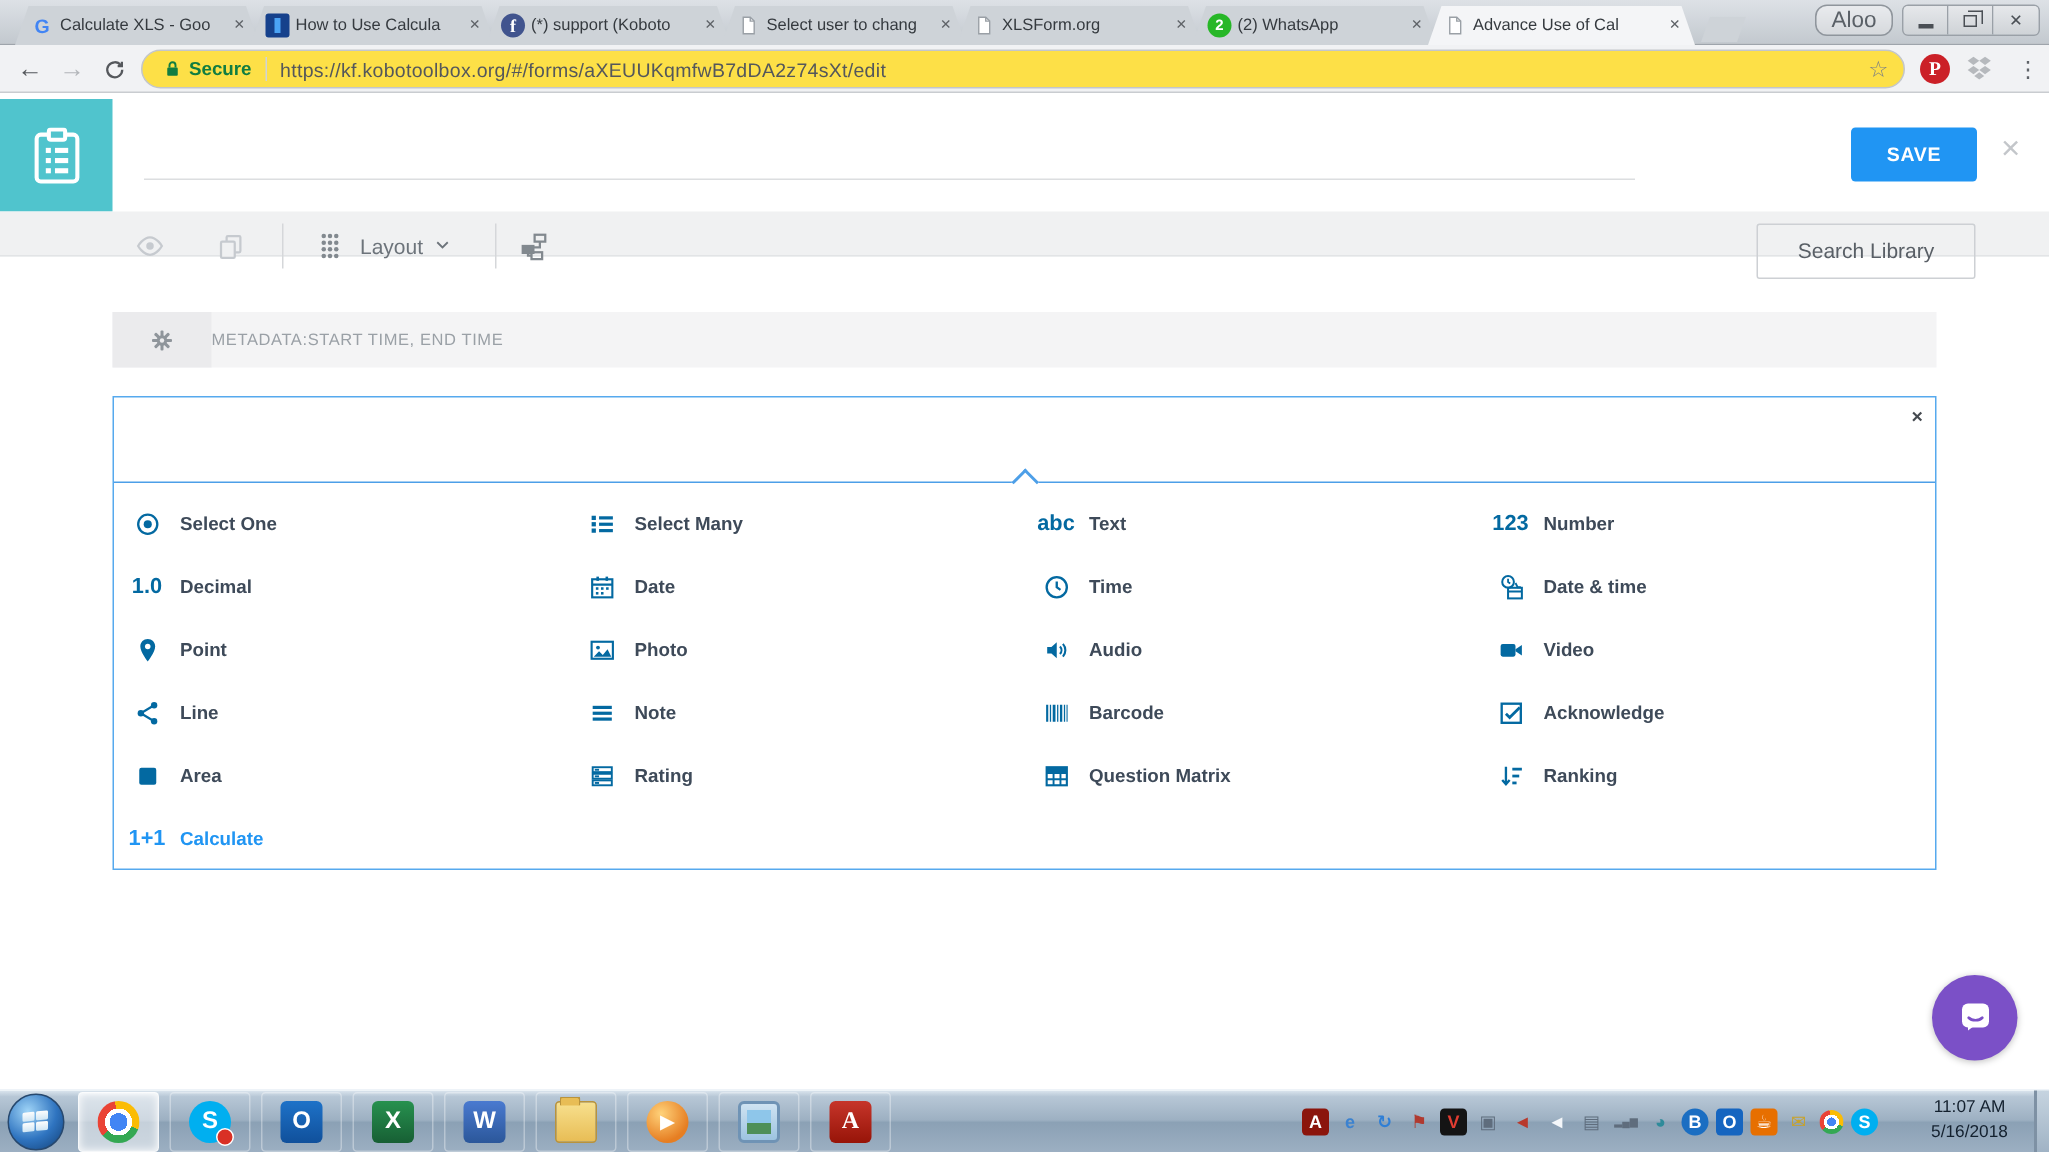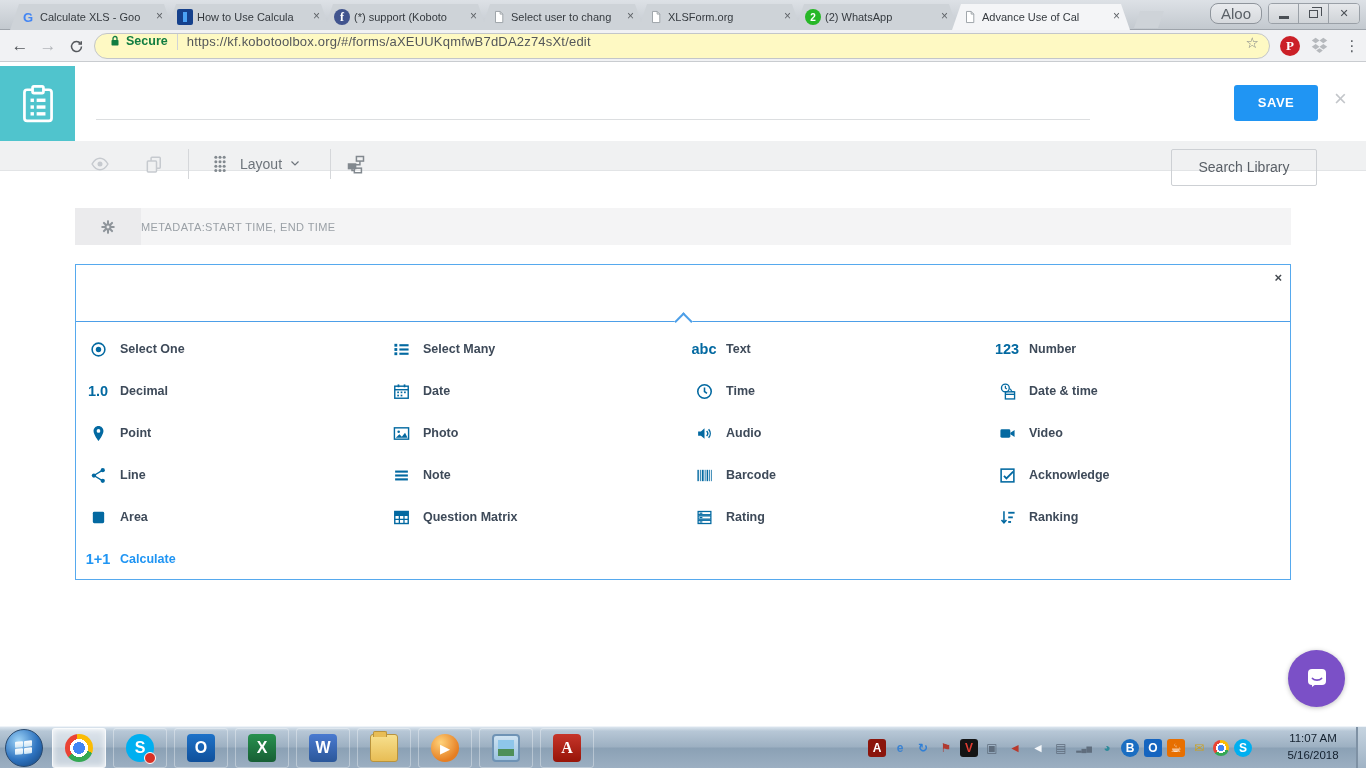--- a/index.html
+++ b/index.html
@@ -39,22 +39,22 @@
   .restore-glyph{width:9px;height:8px;border:1.5px solid #4a4f55;position:relative}
   .restore-glyph::before{content:"";position:absolute;left:2px;top:-4px;width:9px;height:8px;border:1.5px solid #4a4f55;border-bottom:none;border-left:none}
 
   
   .navbar{position:absolute;left:0;top:30px;width:1366px;height:32px;background:#f1f2f4;border-bottom:1px solid #c9ccd0}
   .nav-ic{position:absolute;top:0;height:32px;display:flex;align-items:center;justify-content:center;font-size:17px;color:#55585c}
   .nav-back{left:6px;width:28px}
   .nav-fwd{left:34px;width:28px;color:#b3b6ba}
   .nav-reload{left:62px;width:28px}
   .nav-reload svg{width:15px;height:15px}
-  .omnibox{position:absolute;left:94px;top:3px;width:1176px;height:26px;background:#fef9c3;border:1px solid #c3c6ca;
-    border-radius:13px;display:flex;align-items:flex-start;padding:0 10px;font-size:13px}
+  .omnibox{position:absolute;left:94px;top:3px;width:1176px;height:26px;background:#fde047;border:1px solid #c3c6ca;
+    border-radius:13px;display:flex;align-items:center;padding:0 10px;font-size:13px}
   .lock-ic{width:12px;height:14px;margin:0 5px 0 4px}
   .secure-label{color:#117d41;font-weight:bold;font-size:12.5px;margin-right:9px}
   .omni-divider{width:1px;height:16px;background:#d0d3d7;margin-right:9px}
   .url-text{color:#54575b;font-size:13px;letter-spacing:.2px}
   .omni-star{margin-left:auto;color:#7b7f84;font-size:15px}
   .ext-pinterest{position:absolute;left:1280px;top:6px;width:20px;height:20px;border-radius:50%;background:#cb2027;
     color:#fff;font-weight:bold;font-size:13px;text-align:center;line-height:20px;font-family:"Liberation Serif",serif}
   .ext-dropbox{position:absolute;left:1310px;top:7px}
   .menu-dots{position:absolute;left:1342px;top:0;height:32px;width:20px;display:flex;align-items:center;justify-content:center;
     color:#5f6368;font-size:15px;letter-spacing:0}
@@ -516,43 +516,43 @@
             <span class="qicon">
               <svg viewBox="0 0 24 24">
                 <rect x="4" y="4" width="16" height="16" rx="2" fill="currentColor"></rect>
               </svg>
             </span>
             <span class="qlabel">Area</span>
           </div>
           <div class="qtype">
             <span class="qicon">
               <svg viewBox="0 0 24 24">
-                <rect x="2.5" y="3.5" width="19" height="17" fill="none" stroke="currentColor" stroke-width="2"></rect>
-                <path d="M2.5 9h19M2.5 14.8h19M9 3.5v17M15.5 3.5v17" stroke="currentColor" stroke-width="1.8"></path>
-                <rect x="2.5" y="3.5" width="19" height="5.5" fill="currentColor"></rect>
-              </svg>
-            </span>
-            <span class="qlabel">Question Matrix</span>
-          </div>
-          <div class="qtype">
-            <span class="qicon">
-              <svg viewBox="0 0 24 24">
                 <g fill="none" stroke="currentColor" stroke-width="1.8">
                   <rect x="3" y="3.5" width="18" height="4.6"></rect>
                   <rect x="3" y="9.7" width="18" height="4.6"></rect>
                   <rect x="3" y="15.9" width="18" height="4.6"></rect>
                 </g>
                 <g fill="currentColor">
                   <rect x="5" y="5" width="4" height="1.8"></rect>
                   <rect x="5" y="11.2" width="4" height="1.8"></rect>
                   <rect x="5" y="17.4" width="4" height="1.8"></rect>
                 </g>
               </svg>
             </span>
             <span class="qlabel">Rating</span>
+          </div>
+          <div class="qtype">
+            <span class="qicon">
+              <svg viewBox="0 0 24 24">
+                <rect x="2.5" y="3.5" width="19" height="17" fill="none" stroke="currentColor" stroke-width="2"></rect>
+                <path d="M2.5 9h19M2.5 14.8h19M9 3.5v17M15.5 3.5v17" stroke="currentColor" stroke-width="1.8"></path>
+                <rect x="2.5" y="3.5" width="19" height="5.5" fill="currentColor"></rect>
+              </svg>
+            </span>
+            <span class="qlabel">Question Matrix</span>
           </div>
           <div class="qtype">
             <span class="qicon">
               <svg viewBox="0 0 24 24">
                 <path d="M7 3v16M3.5 15.5L7 19.5l3.5-4" fill="none" stroke="currentColor" stroke-width="2.2"></path>
                 <g fill="currentColor">
                   <rect x="13" y="4" width="9" height="2.6"></rect>
                   <rect x="13" y="10.5" width="6.5" height="2.6"></rect>
                   <rect x="13" y="17" width="4" height="2.6"></rect>
                 </g>

